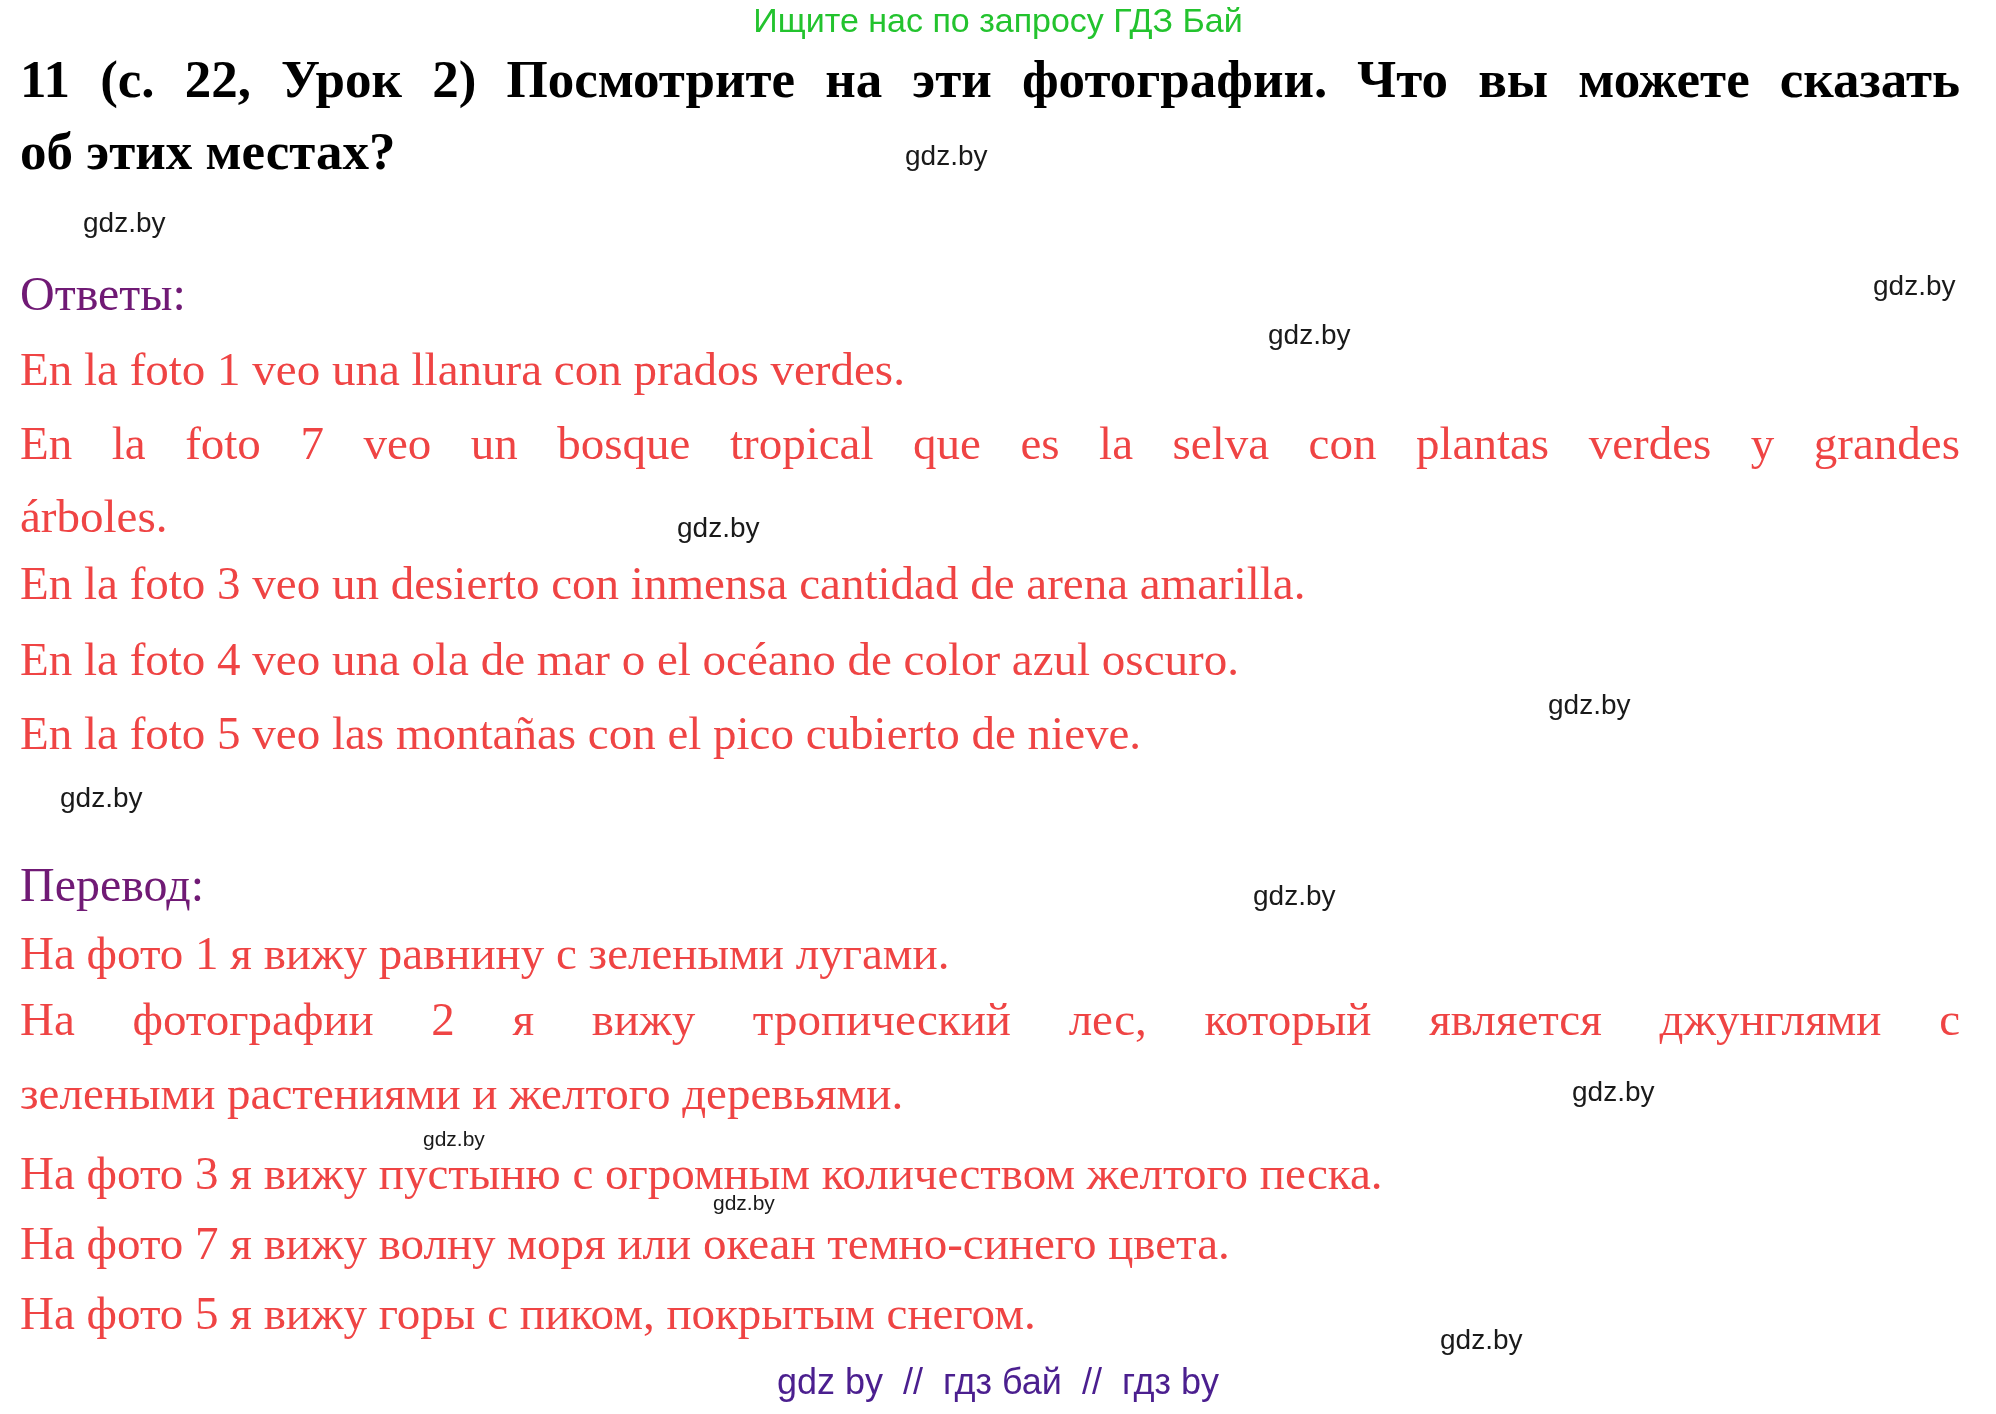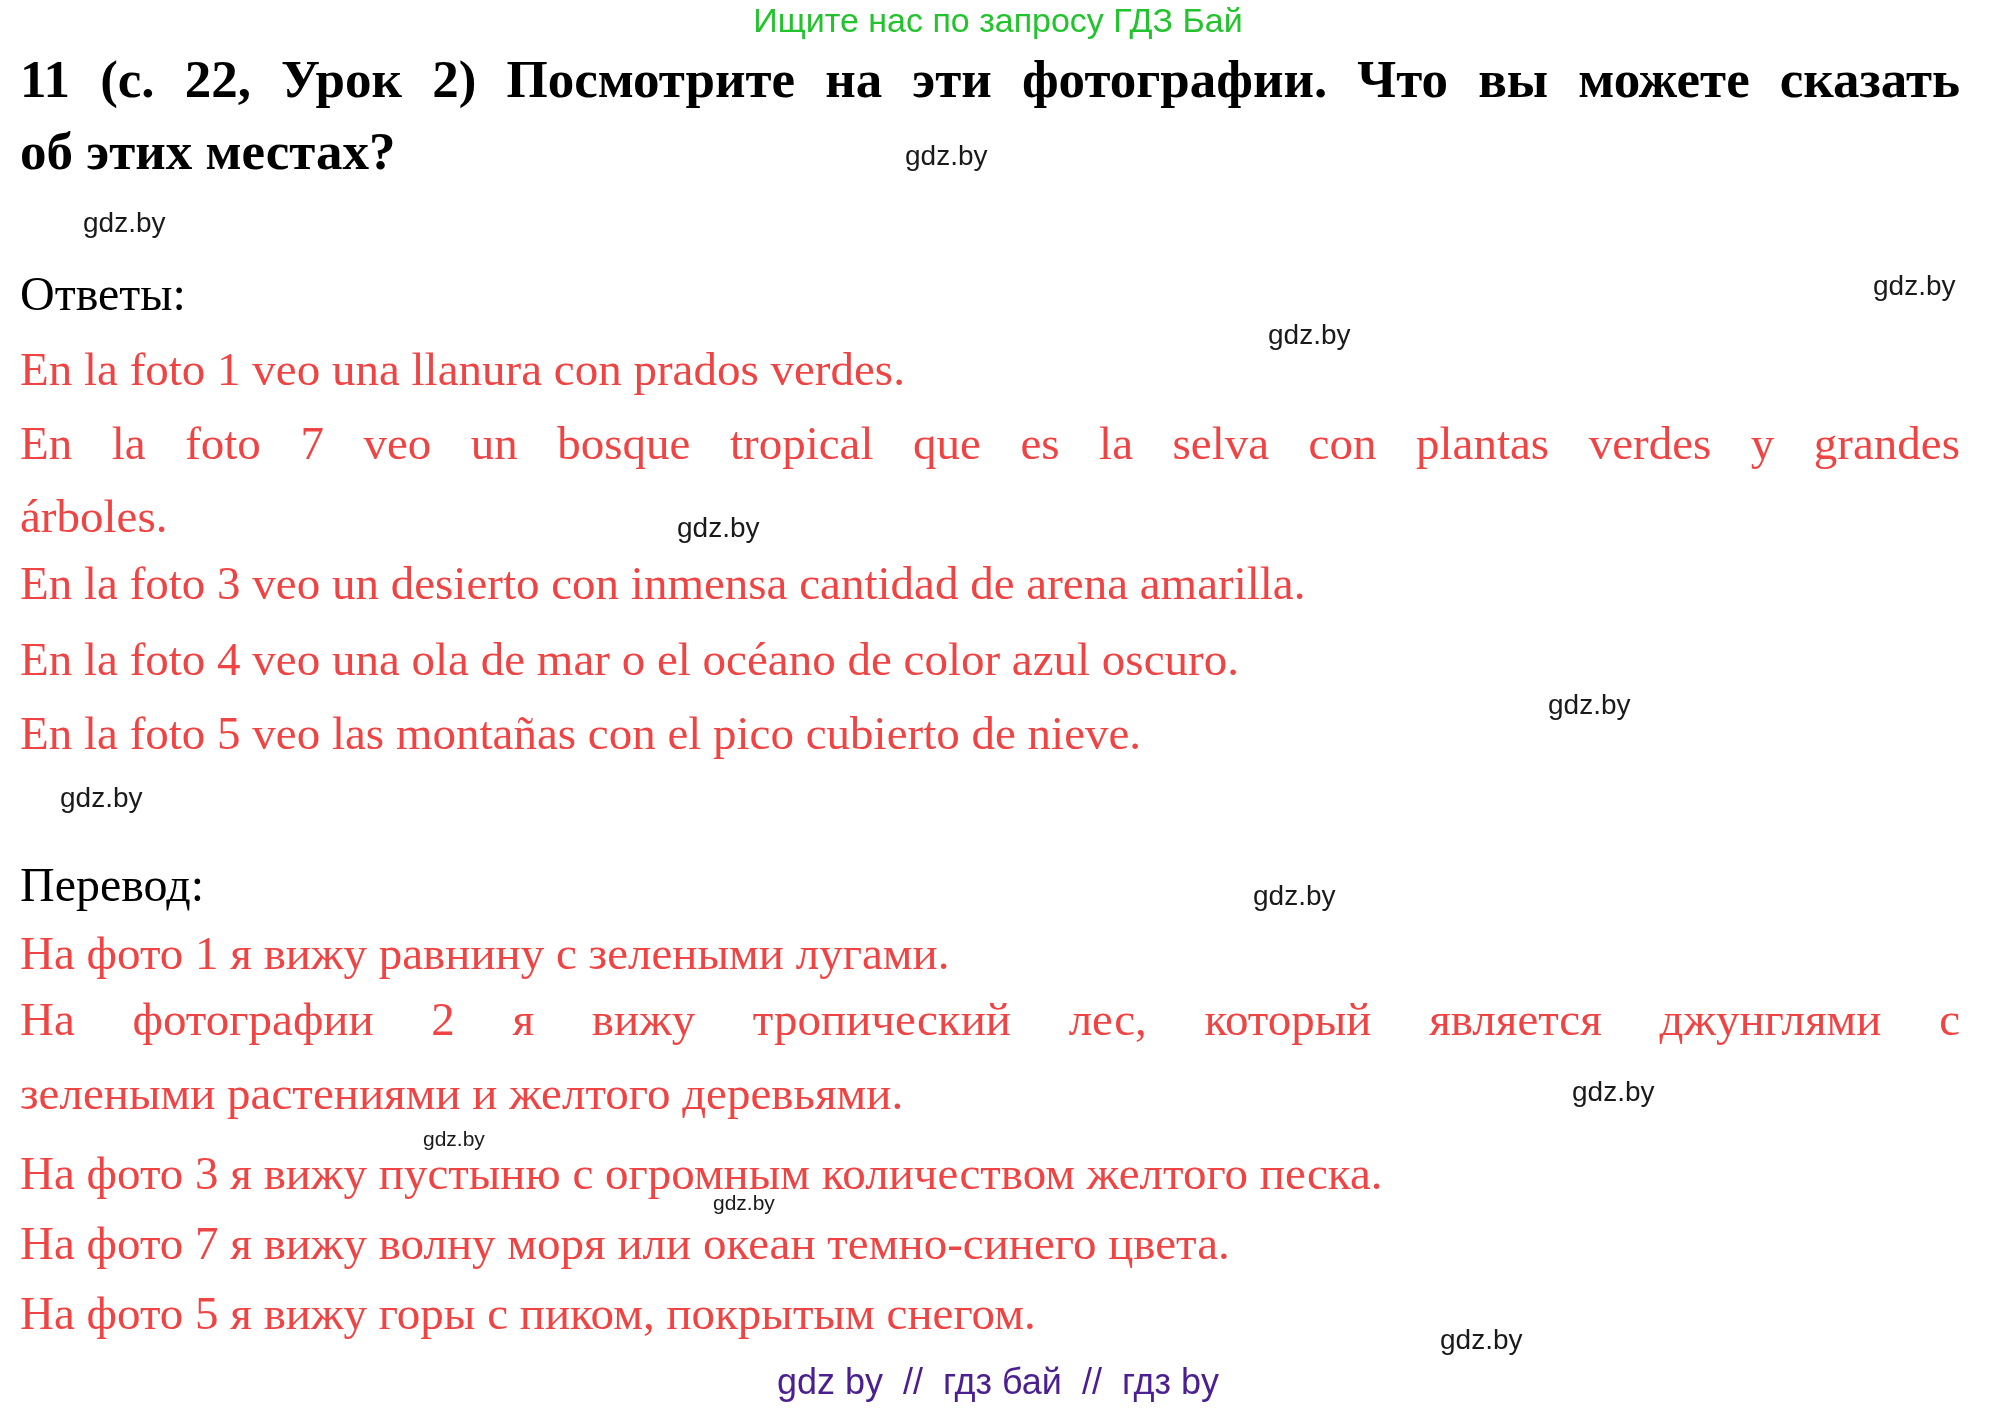--- a/index.html
+++ b/index.html
@@ -36,21 +36,21 @@
     font-size: 53px;
     line-height: 1.25;
     color: #000;
   }
   .label {
     position: absolute;
     left: 20px;
     width: 1940px;
     font-size: 48px;
     line-height: 1.25;
-    color: #000000;
+    color: #701a75;
   }
   .line {
     position: absolute;
     left: 20px;
     width: 1940px;
     font-size: 47px;
     line-height: 1.25;
     color: #ef4444;
   }
   .just {

